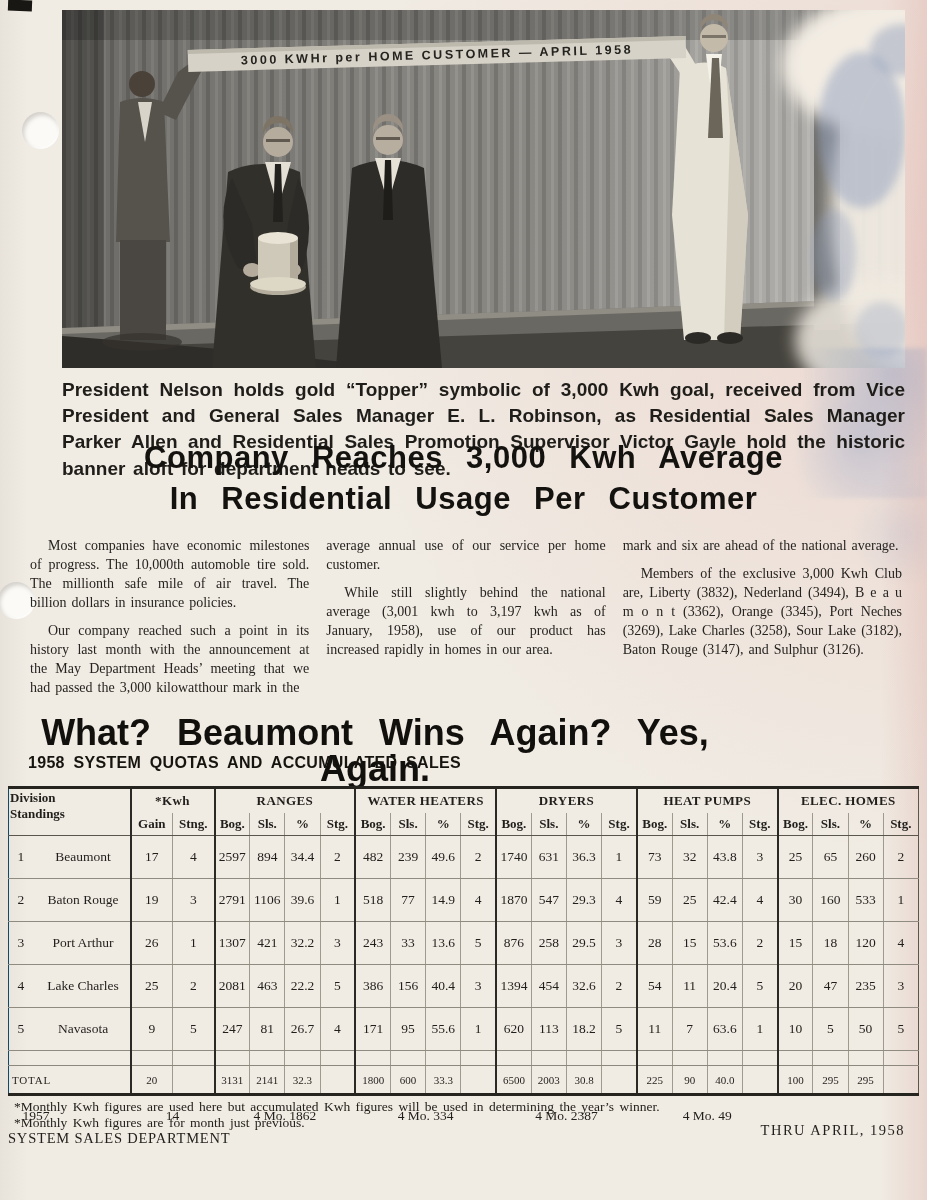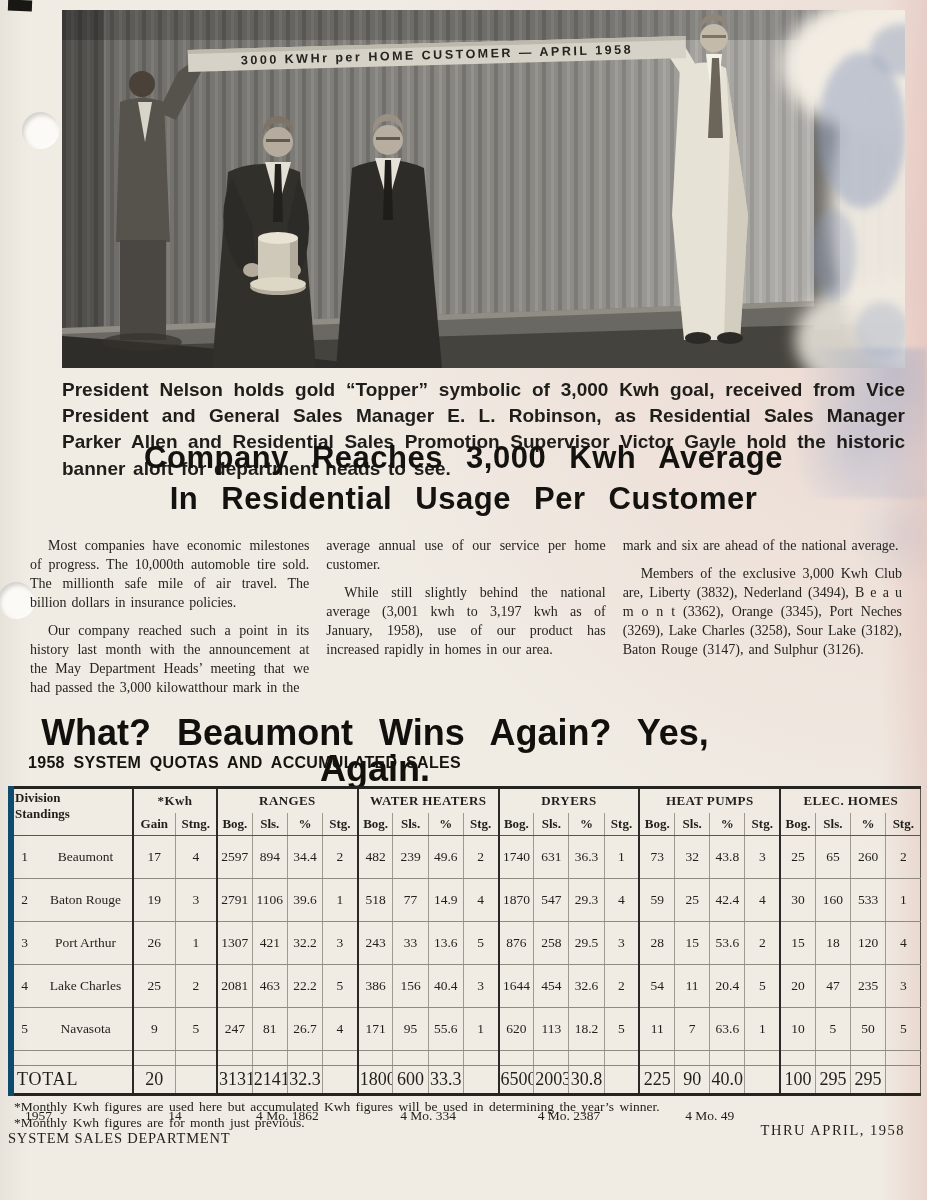--- a/index.html
+++ b/index.html
@@ -55,27 +55,27 @@
   .quota-table{position:absolute;left:8px;top:786px;border-collapse:collapse;table-layout:fixed;width:910px;}
   .quota-table th,.quota-table td{font-family:"Liberation Serif",serif;color:#211f1b;
     overflow:hidden;white-space:nowrap;padding:1px;}
   .quota-table thead tr:first-child th{border-top:3px solid #26241f;height:22px;}
   .th-div{text-align:left;padding-left:4px;font-weight:bold;font-size:13px;line-height:1.25;
     border-bottom:1px solid #5a564e;vertical-align:top;padding-top:3px;}
   .th-group{font-weight:bold;font-size:13px;letter-spacing:0.4px;text-align:center;}
   .th-sub{font-weight:bold;font-size:13px;text-align:center;height:20px;border-bottom:1px solid #5a564e;}
   .vl{border-left:1px solid #9e9a90;}
   .gs{border-left:2px solid #2b2925;text-align:center;}
-  .edge-l{border-left:6px solid #0c4a6e;}
+  .edge-l{border-left:1px solid #0c4a6e;}
   .edge-r{border-right:1px solid #5a564e;}
   .data-row td{border-bottom:1px solid #908b80;height:40px;font-size:13.5px;text-align:center;}
   .data-row .rank{text-align:center;}
   .data-row .name{text-align:center;padding-left:5px;}
   .spacer-row td{height:12px;border-bottom:1px solid #8d887d;}
-  .total-row td{height:25px;font-size:18px;text-align:center;border-bottom:3px solid #26241f;}
+  .total-row td{height:25px;font-size:11px;text-align:center;border-bottom:3px solid #26241f;}
   .total-row .total-label{text-align:left;padding-left:3px;letter-spacing:0.8px;}
   .prev-row td{border:none;height:27px;font-size:13.5px;text-align:center;vertical-align:bottom;padding-bottom:3px;}
   .prev-row .prev-label{text-align:left;padding-left:14px;}
   
   .footnotes{position:absolute;left:14px;top:1099px;font-size:13.5px;line-height:1.18;color:#24221d;word-spacing:2px;}
   .footer-left{position:absolute;left:8px;top:1130px;font-size:14.5px;letter-spacing:0.8px;color:#211f1b;}
   .footer-right{position:absolute;right:22px;top:1122px;font-size:14.5px;letter-spacing:1.5px;color:#211f1b;}
 </style>
 </head>
 <body>
@@ -369,21 +369,21 @@
           <td class="num gs">25</td>
           <td class="num vl">2</td>
           <td class="num gs">2081</td>
           <td class="num vl">463</td>
           <td class="num vl">22.2</td>
           <td class="num vl">5</td>
           <td class="num gs">386</td>
           <td class="num vl">156</td>
           <td class="num vl">40.4</td>
           <td class="num vl">3</td>
-          <td class="num gs">1644</td>
+          <td class="num gs">1394</td>
           <td class="num vl">454</td>
           <td class="num vl">32.6</td>
           <td class="num vl">2</td>
           <td class="num gs">54</td>
           <td class="num vl">11</td>
           <td class="num vl">20.4</td>
           <td class="num vl">5</td>
           <td class="num gs">20</td>
           <td class="num vl">47</td>
           <td class="num vl">235</td>

